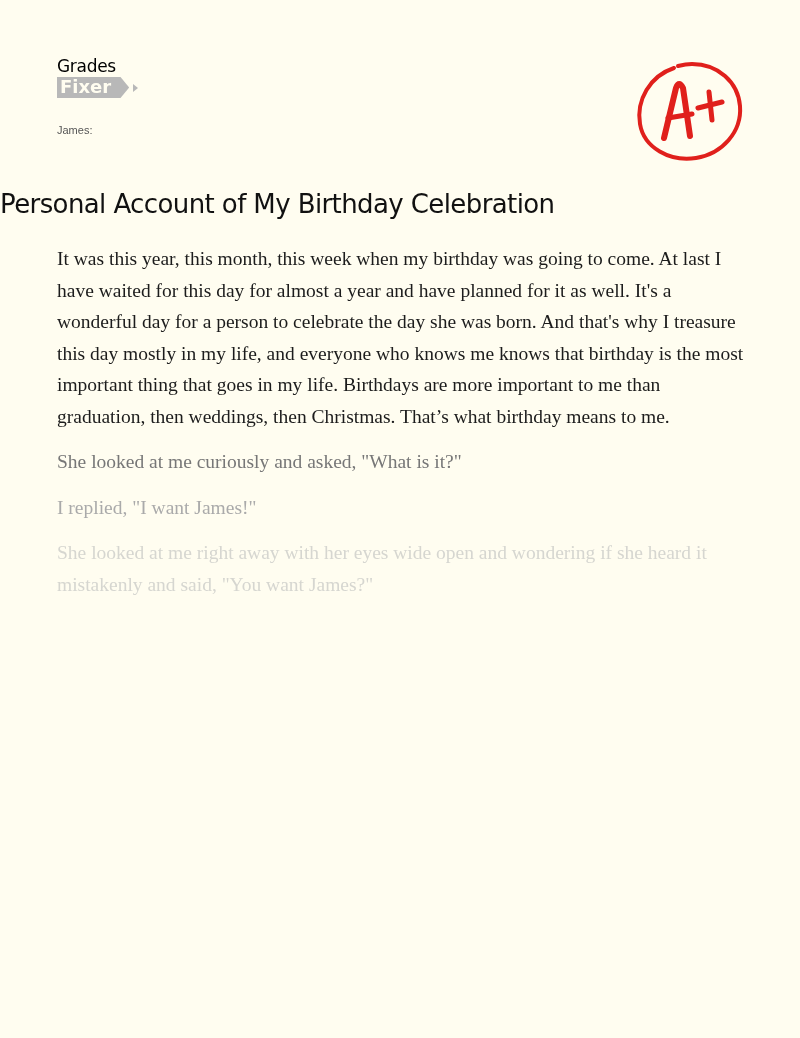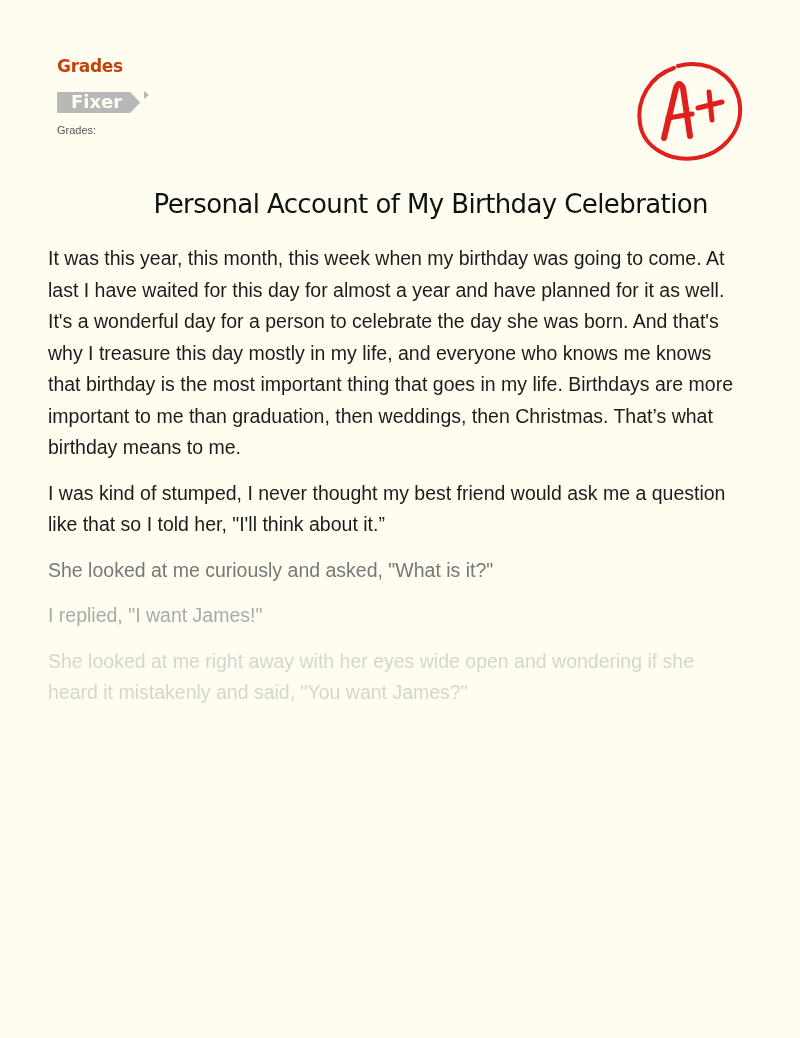--- a/index.html
+++ b/index.html
@@ -3,49 +3,48 @@
   <meta charset="utf-8">
   <style>
     html, body { margin: 0; padding: 0; }
     body {
       width: 800px; height: 1038px; overflow: hidden;
       background: #fffdf0;
       position: relative;
     }
     .logo { position: absolute; left: 57px; top: 57px; }
     .logo-top {
-      font-family: "DejaVu Sans", sans-serif; font-weight: bold;
-      font-size: 17px; color: #c2410c; letter-spacing: -0.3px; line-height: 18px;
+      font-family: "DejaVu Sans", sans-serif; font-weight: normal;
+      font-size: 17px; color: #000000; letter-spacing: -0.3px; line-height: 18px;
     }
     .logo-bottom { display: flex; align-items: center; margin-top: 2px; }
     .logo-tag {
       background: #b8b8b8; color: #fffdf0;
       font-family: "DejaVu Sans", sans-serif; font-weight: bold;
-      font-size: 18px; line-height: 20px; padding: 0 18px 1px 14px;
+      font-size: 18px; line-height: 20px; padding: 0 18px 1px 3px;
       clip-path: polygon(0 0, 88% 0, 100% 50%, 88% 100%, 0 100%);
-      margin-top: 15px;
     }
     .logo-arrow {
       width: 0; height: 0; margin-left: 4px;
       border-top: 4px solid transparent; border-bottom: 4px solid transparent;
       border-left: 5px solid #b8b8b8;
     }
     .source {
       position: absolute; left: 57px; top: 124px;
       font-family: "Liberation Sans", sans-serif; font-size: 11px; color: #555;
     }
     .grade { position: absolute; left: 630px; top: 58px; width: 118px; height: 108px; }
     .title {
-      position: absolute; left: 0; top: 189px; width: 708px; text-align: right;
+      position: absolute; left: 0; top: 189px; width: 708px; text-align: left;
       font-family: "DejaVu Sans", sans-serif; font-size: 26px; color: #111;
       letter-spacing: -0.6px; margin: 0; font-weight: normal;
     }
     .content {
-      position: absolute; left: 48px; top: 243px; width: 690px;
-      font-family: Liberation Sans, sans-serif; font-size: 19.5px;
+      position: absolute; left: 57px; top: 243px; width: 690px;
+      font-family: Liberation Serif, serif; font-size: 19.5px;
       line-height: 31.5px; color: #1c1c1c;
     }
     .content p { margin: 0 0 14px 0; }
     .fade1 { color: #777; }
     .fade2 { color: #aaa; }
     .fade3 { color: #d6d6d0; }
     .fade-overlay {
       position: absolute; left: 0; top: 780px; width: 800px; height: 258px;
       background: linear-gradient(to bottom, rgba(255,253,240,0) 0%, rgba(255,253,240,0.4) 60%, rgba(255,253,240,0.8) 100%);
       pointer-events: none;
@@ -55,33 +54,32 @@
 <body>
 
 <div class="logo">
   <div class="logo-top">Grades</div>
   <div class="logo-bottom">
     <span class="logo-tag">Fixer</span>
     <span class="logo-arrow"></span>
   </div>
 </div>
 
-<div class="source">Grades:</div>
+<div class="source">James:</div>
 
 <svg class="grade" viewBox="0 0 118 108">
   <path d="M44 10 C20 18 6 42 10 66 C14 90 40 104 66 100 C92 96 112 74 110 48 C108 24 88 6 62 6 C56 6 52 7 48 8" fill="none" stroke="#e0201c" stroke-width="4" stroke-linecap="round"></path>
   <path d="M34 80 L46 30 Q49 22 53 30 L60 78" fill="none" stroke="#e0201c" stroke-width="6" stroke-linecap="round" stroke-linejoin="round"></path>
   <path d="M38 60 L62 56" fill="none" stroke="#e0201c" stroke-width="5" stroke-linecap="round"></path>
   <path d="M68 50 L92 44" fill="none" stroke="#e0201c" stroke-width="5" stroke-linecap="round"></path>
   <path d="M79 34 L82 62" fill="none" stroke="#e0201c" stroke-width="5" stroke-linecap="round"></path>
 </svg>
 
 <h1 class="title">Personal Account of My Birthday Celebration</h1>
 
 <div class="content">
   <p>It was this year, this month, this week when my birthday was going to come. At last I have waited for this day for almost a year and have planned for it as well. It's a wonderful day for a person to celebrate the day she was born. And that's why I treasure this day mostly in my life, and everyone who knows me knows that birthday is the most important thing that goes in my life. Birthdays are more important to me than graduation, then weddings, then Christmas. That’s what birthday means to me.</p>
-  <p>I was kind of stumped, I never thought my best friend would ask me a question like that so I told her, "I'll think about it.”</p>
   <p class="fade1">She looked at me curiously and asked, "What is it?"</p>
   <p class="fade2">I replied, "I want James!"</p>
   <p class="fade3">She looked at me right away with her eyes wide open and wondering if she heard it mistakenly and said, "You want James?"</p>
 </div>
 
 <div class="fade-overlay"></div>
 
 </body></html>

